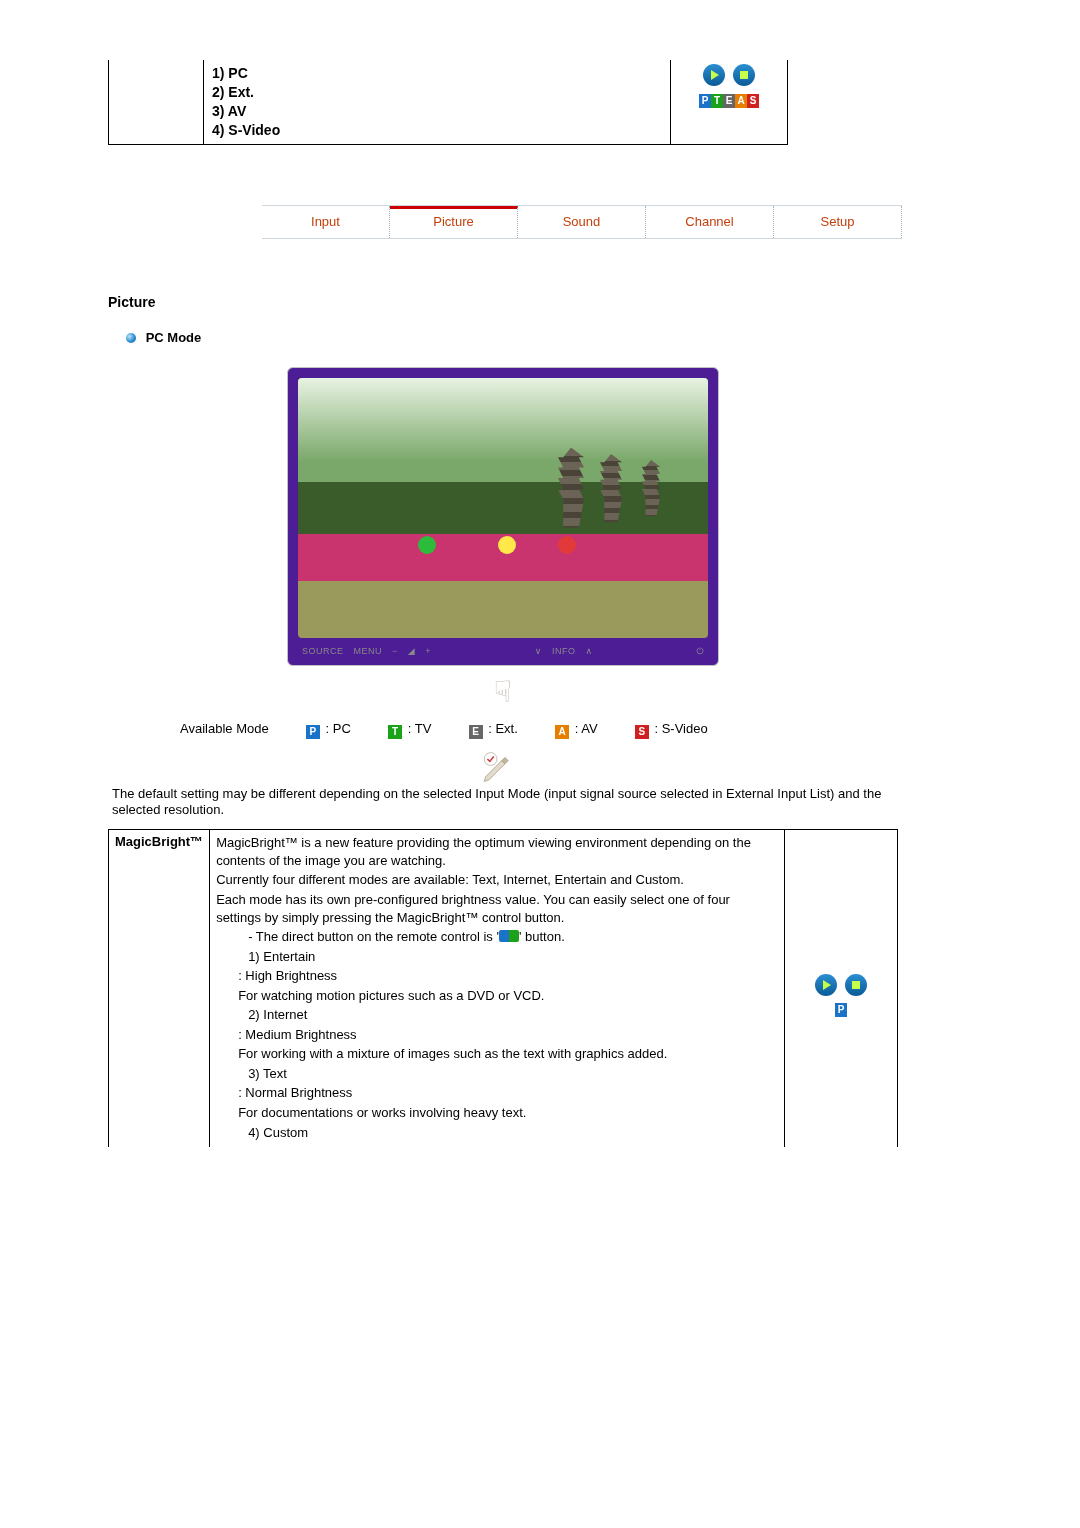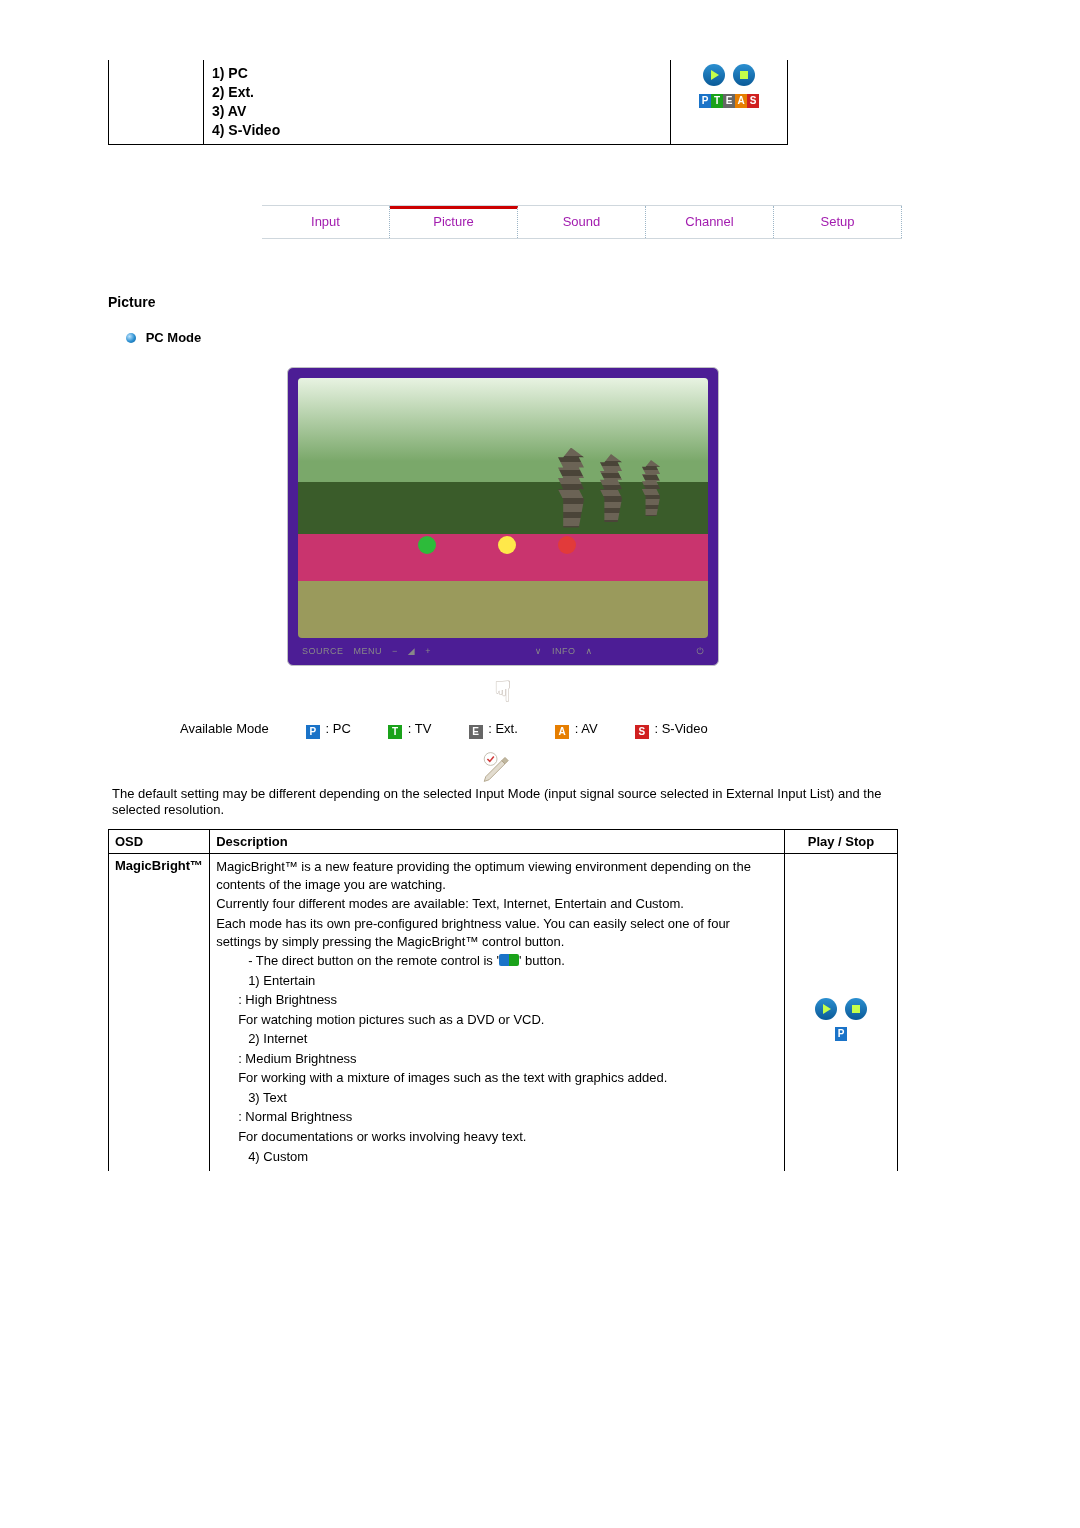--- a/index.html
+++ b/index.html
@@ -99,21 +99,21 @@
     border-top: 1px solid #cfd7dd;
     border-bottom: 1px solid #cfd7dd;
     display: flex;
     font-family: "Trebuchet MS", Arial, sans-serif;
     font-size: 13px;
   }
   .tab {
     flex: 1;
     text-align: center;
     line-height: 32px;
-    color: #a21caf;
+    color: #c2410c;
     border-right: 1px dotted #9db6c7;
     cursor: pointer;
   }
   .tab.active {
     border-top: 3px solid #c00;
     line-height: 26px;
   }
 
   
   .section {
@@ -362,25 +362,20 @@
           <path d="M26 12 L30 8 L34 12 L30 16 Z" fill="#c0b79f" stroke="#a89b7e"></path>
           <circle cx="12" cy="10" r="8" fill="#fff" stroke="#b7b0a0"></circle>
           <path d="M8 10 L11 13 L16 7" fill="none" stroke="#d03a3a" stroke-width="2"></path>
         </svg>
       </div>
       <div class="note-text">The default setting may be different depending on the selected Input Mode (input signal source selected in External Input List) and the selected resolution.</div>
     </div>
 
     <table class="mtable">
       <tbody>
-          <tr>
-        <th class="c1">OSD</th>
-        <th>Description</th>
-        <th class="c3">Play / Stop</th>
-      </tr>
       <tr>
         <td class="c1 c1open">MagicBright™</td>
         <td class="c2open desc">
           <p>MagicBright™ is a new feature providing the optimum viewing environment depending on the contents of the image you are watching.</p>
           <p>Currently four different modes are available: Text, Internet, Entertain and Custom.</p>
           <p>Each mode has its own pre-configured brightness value. You can easily select one of four settings by simply pressing the MagicBright™ control button.</p>
           <p class="b">
             <span>- The direct button on the remote control is '</span><span class="tinyicon"></span><span>' button.</span>
           </p>
           <p class="b">1) Entertain</p>

